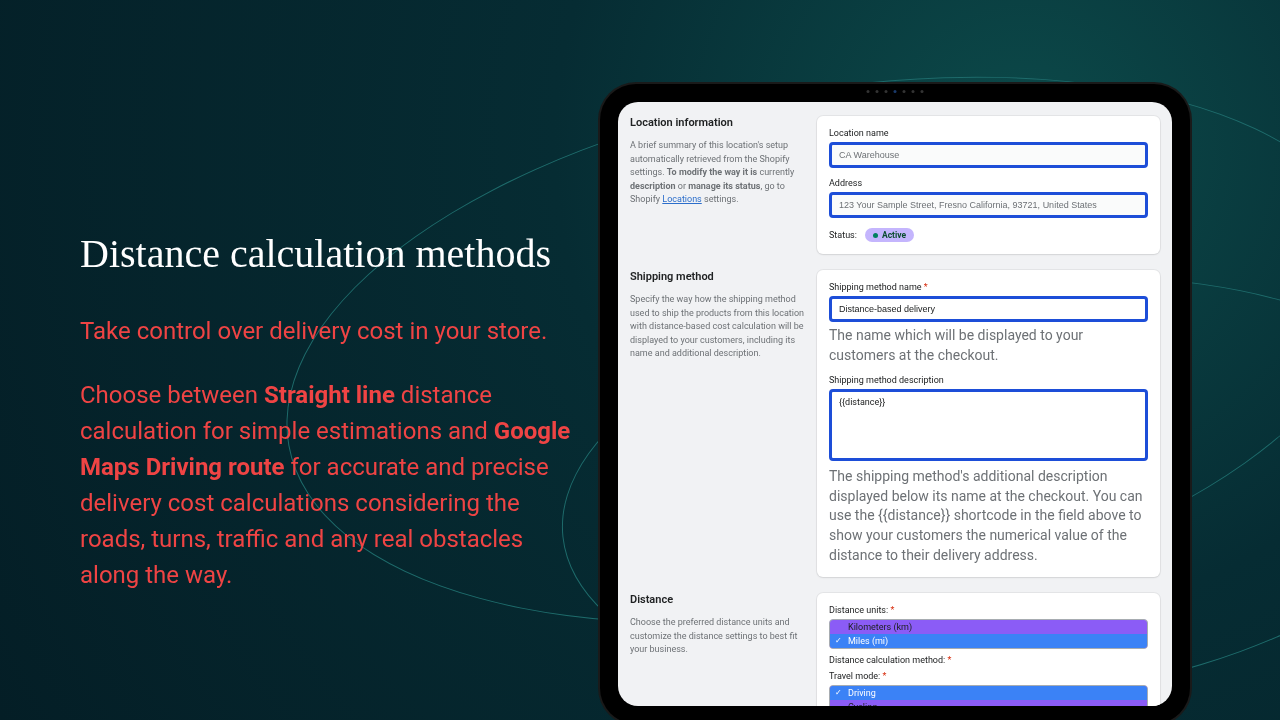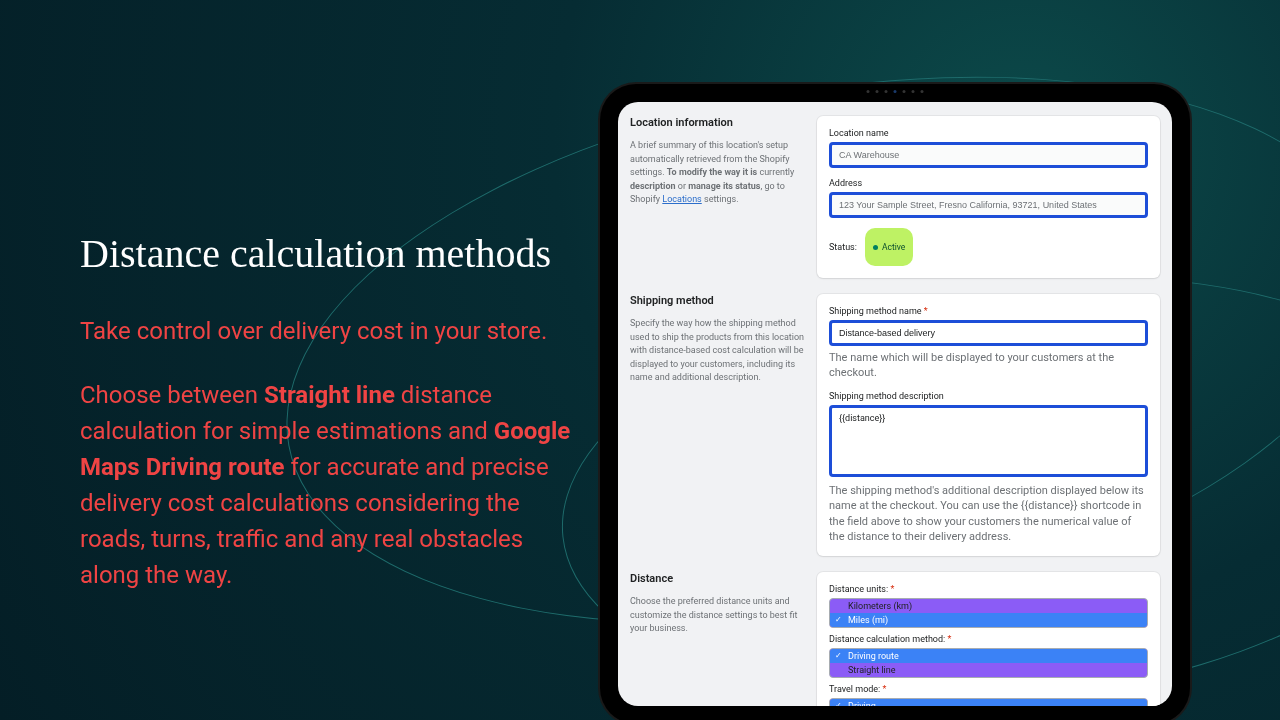--- a/index.html
+++ b/index.html
@@ -107,29 +107,30 @@
     width: 100%;
     border: 3px solid #1d4ed8;
     border-radius: 4px;
     padding: 5px 7px;
     font-size: 9px;
     color: #202223;
     background: #fff;
   }
   .input[disabled] { background: #fafbfb; color: #6d7175; }
   textarea.input { height: 72px; resize: none; font-family: inherit; }
-  .help { font-size: 11px; color: #6d7175; margin-top: 4px; line-height: 1.4; }
+  .help { font-size: 14px; color: #6d7175; margin-top: 4px; line-height: 1.4; }
 
   .status-row { display: flex; align-items: center; gap: 8px; font-size: 9px; }
   .badge {
     display: inline-flex; align-items: center; gap: 4px;
-    background: #bef264; color: #0a4d2e;
+    background: #c4b5fd; color: #0a4d2e;
     border-radius: 10px;
-    padding: 14px 8px;
+    padding: 2px 8px;
     font-size: 8.5px;
+    font-weight: bold;
   }
   .badge::before { content: ""; width: 5px; height: 5px; background: #008060; border-radius: 50%; display: block; }
 
   .divider { height: 1px; background: #e1e3e5; }
 
   
   .dropdown-open {
     border: 1px solid #a7acb1;
     border-radius: 4px;
     overflow: hidden;
@@ -232,24 +233,20 @@
       <div class="card" style="padding-bottom:8px;">
         <div class="field" style="margin-bottom:6px;">
           <label class="label"><span>Distance units:</span> <span class="req">*</span></label>
           <div class="dropdown-open">
             <div class="opt">Kilometers (km)</div>
             <div class="opt selected">Miles (mi)</div>
           </div>
         </div>
         <div class="field" style="margin-bottom:6px;">
           <label class="label"><span>Distance calculation method:</span> <span class="req">*</span></label>
-          <div class="dropdown-open">
-            <div class="opt selected">Driving route</div>
-            <div class="opt">Straight line</div>
-          </div>
         </div>
         <div class="field" style="margin-bottom:0;">
           <label class="label"><span>Travel mode:</span> <span class="req">*</span></label>
           <div class="dropdown-open">
             <div class="opt selected">Driving</div>
             <div class="opt">Cycling</div>
             <div class="opt">Walking</div>
           </div>
         </div>
       </div>

